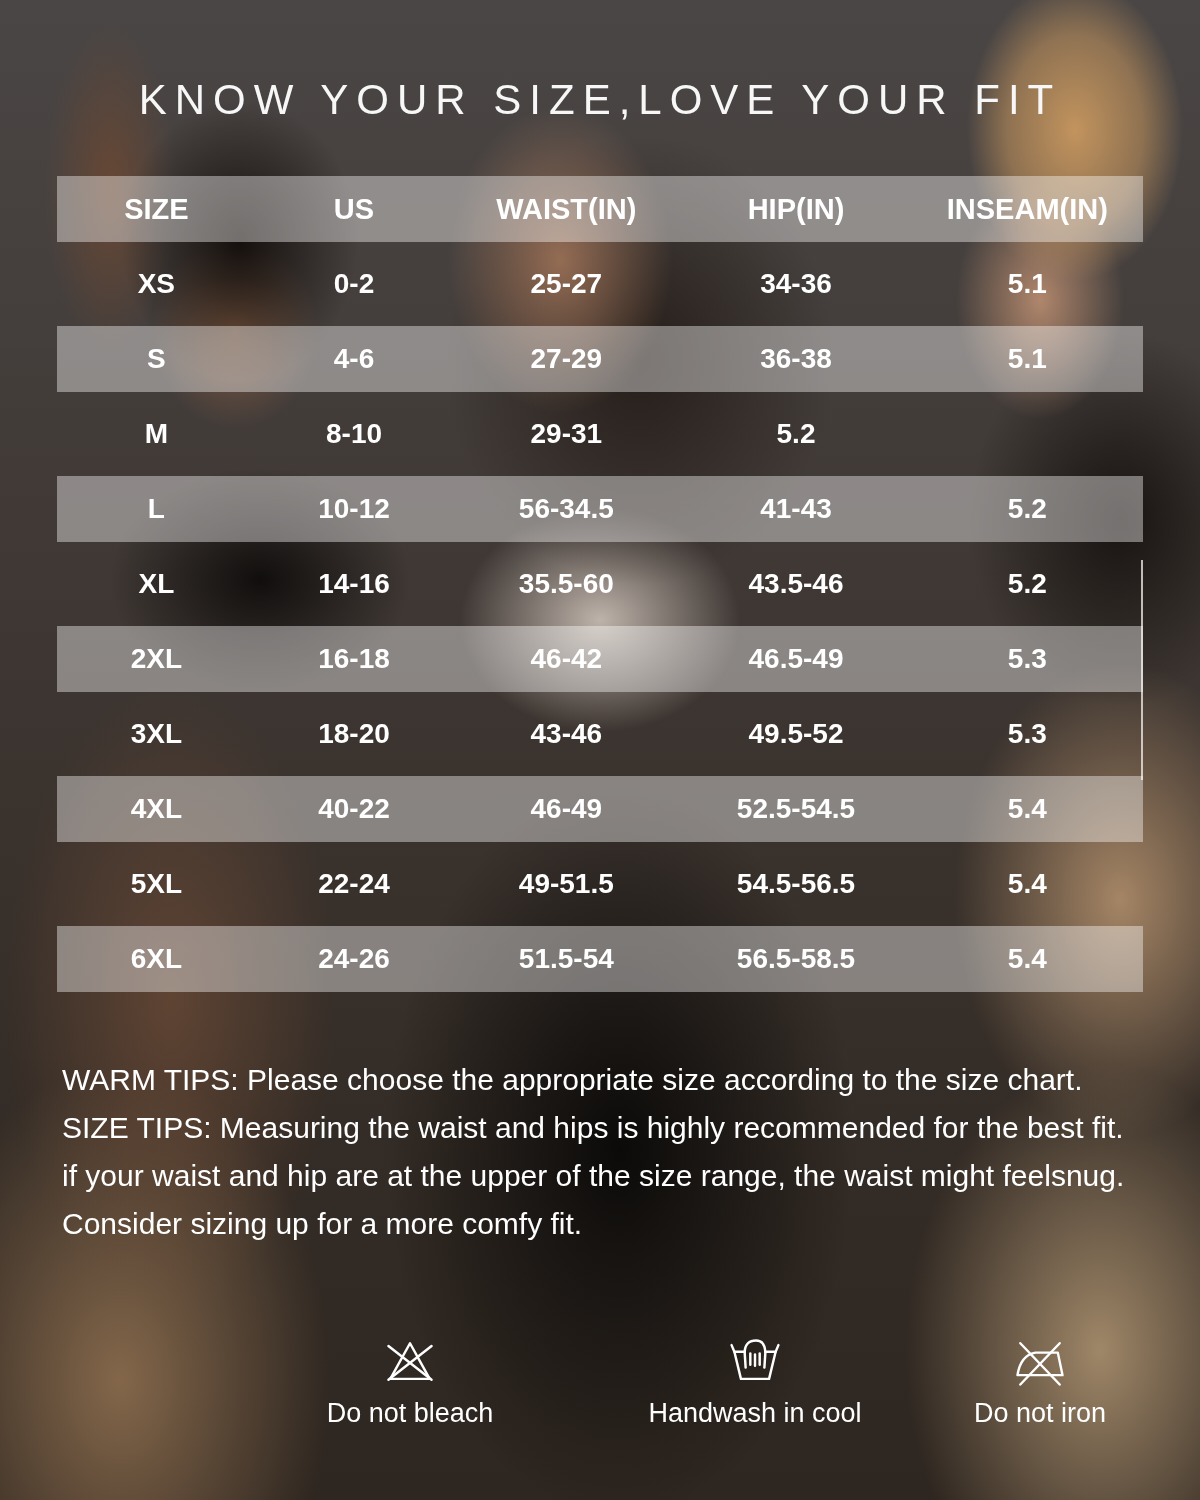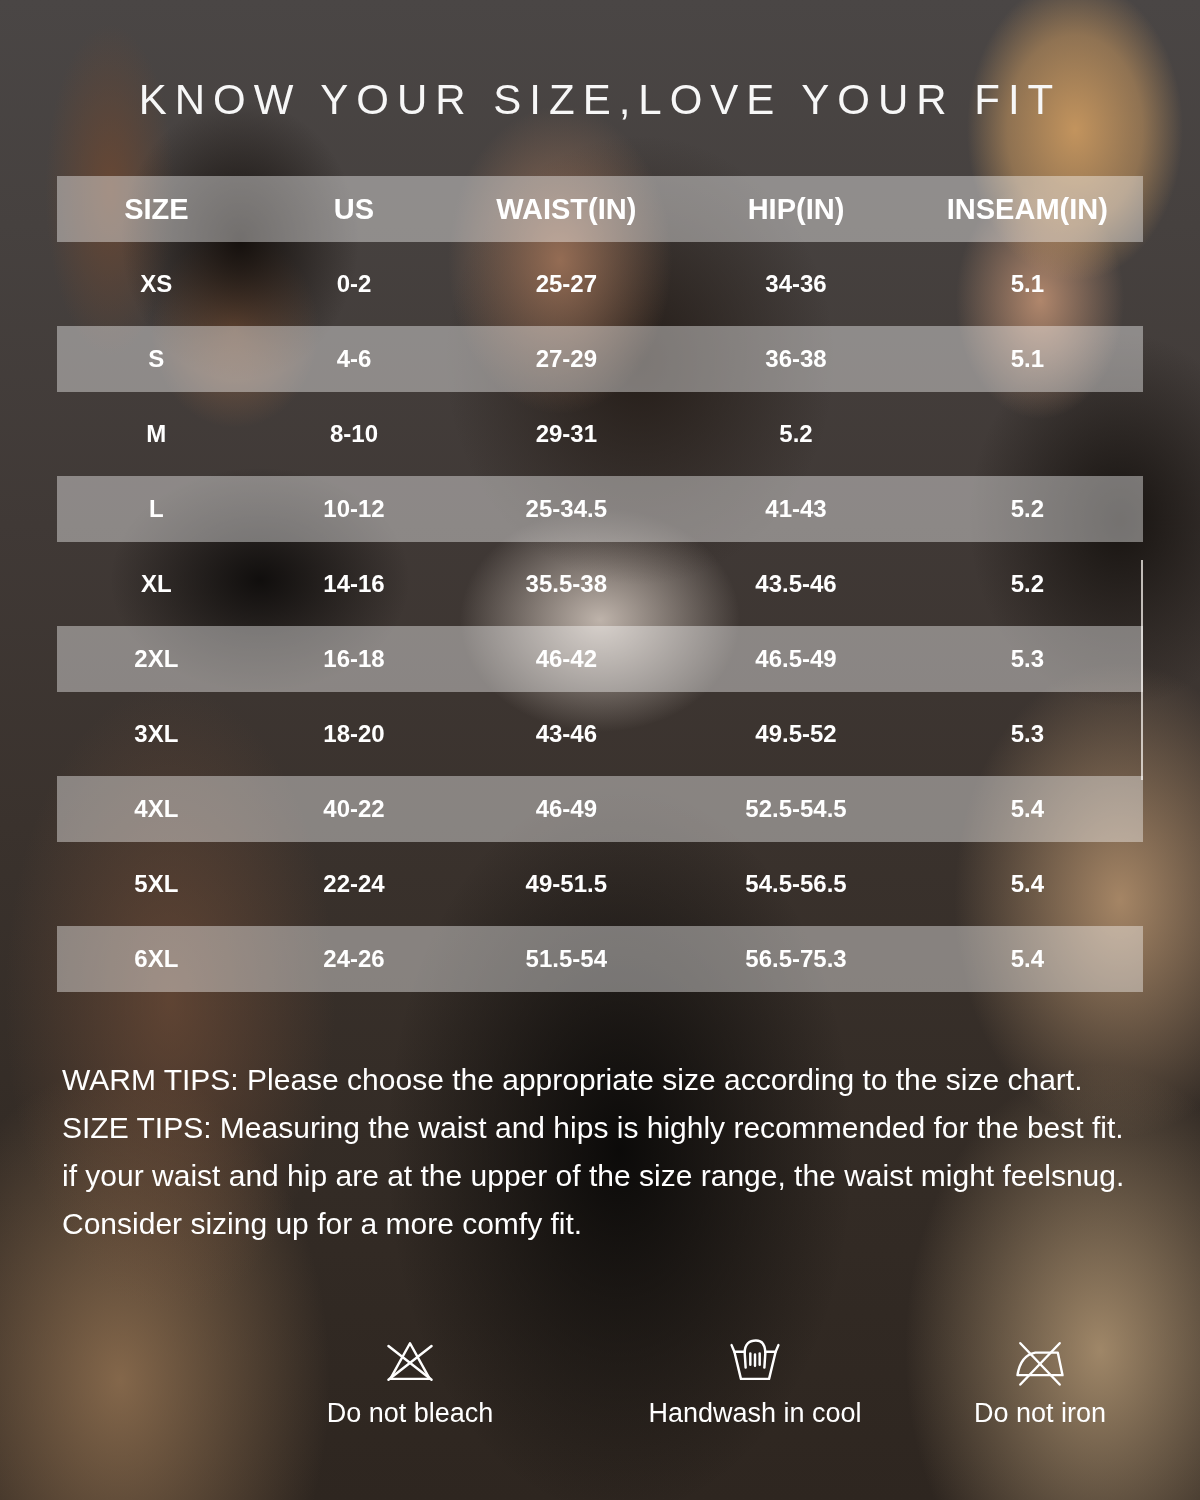--- a/index.html
+++ b/index.html
@@ -43,21 +43,21 @@
   }
 
   .size-table{position:absolute;left:57px;top:176px;width:1086px;}
   .trow{display:flex;align-items:center;}
   .trow.band{background:rgba(255,255,255,0.40);}
   .trow.thead{height:66px;background:rgba(255,255,255,0.40);}
   .trow.plain{height:84px;}
   .trow.shade{height:66px;}
   .tcell{
     text-align:center;
-    font-weight:700;font-size:24px;color:#ffffff;
+    font-weight:700;font-size:28px;color:#ffffff;
   }
   .c1{width:18.3%;} .c2{width:18.1%;} .c3{width:21%;} .c4{width:21.3%;} .c5{width:21.3%;}
   .thead .tcell{font-size:29px;}
 
   .tips{position:absolute;left:62px;top:1056px;width:1090px;font-size:30px;line-height:48px;color:#ffffff;}
   .tips b{font-weight:400;}
 
   .care-item{position:absolute;width:230px;text-align:center;}
   .care-item .icon{display:block;margin:0 auto 6px auto;}
   .care-item .lbl{font-size:27px;color:#ffffff;white-space:nowrap;}
@@ -101,28 +101,28 @@
     </div>
     <div class="trow plain">
       <div class="tcell c1">M</div>
       <div class="tcell c2">8-10</div>
       <div class="tcell c3">29-31</div>
       <div class="tcell c5">5.2</div>
     </div>
     <div class="trow shade band">
       <div class="tcell c1">L</div>
       <div class="tcell c2">10-12</div>
-      <div class="tcell c3">25-34.5</div>
+      <div class="tcell c3">56-34.5</div>
       <div class="tcell c4">41-43</div>
       <div class="tcell c5">5.2</div>
     </div>
     <div class="trow plain">
       <div class="tcell c1">XL</div>
       <div class="tcell c2">14-16</div>
-      <div class="tcell c3">35.5-38</div>
+      <div class="tcell c3">35.5-60</div>
       <div class="tcell c4">43.5-46</div>
       <div class="tcell c5">5.2</div>
     </div>
     <div class="trow shade band">
       <div class="tcell c1">2XL</div>
       <div class="tcell c2">16-18</div>
       <div class="tcell c3">46-42</div>
       <div class="tcell c4">46.5-49</div>
       <div class="tcell c5">5.3</div>
     </div>
@@ -144,21 +144,21 @@
       <div class="tcell c1">5XL</div>
       <div class="tcell c2">22-24</div>
       <div class="tcell c3">49-51.5</div>
       <div class="tcell c4">54.5-56.5</div>
       <div class="tcell c5">5.4</div>
     </div>
     <div class="trow shade band">
       <div class="tcell c1">6XL</div>
       <div class="tcell c2">24-26</div>
       <div class="tcell c3">51.5-54</div>
-      <div class="tcell c4">56.5-75.3</div>
+      <div class="tcell c4">56.5-58.5</div>
       <div class="tcell c5">5.4</div>
     </div>
   </div>
 
   <div class="tips">
     <div><b>WARM TIPS:</b><span> Please choose the appropriate size according to the size chart.</span></div>
     <div><b>SIZE TIPS:</b><span> Measuring the waist and hips is highly recommended for the best fit.</span></div>
     <div>if your waist and hip are at the upper of the size range, the waist might feelsnug.</div>
     <div>Consider sizing up for a more comfy fit.</div>
   </div>

